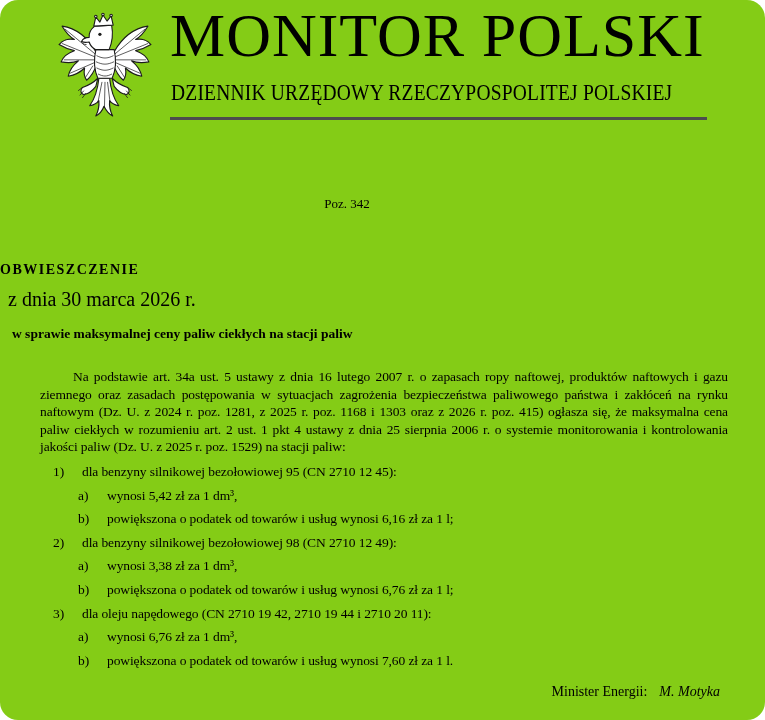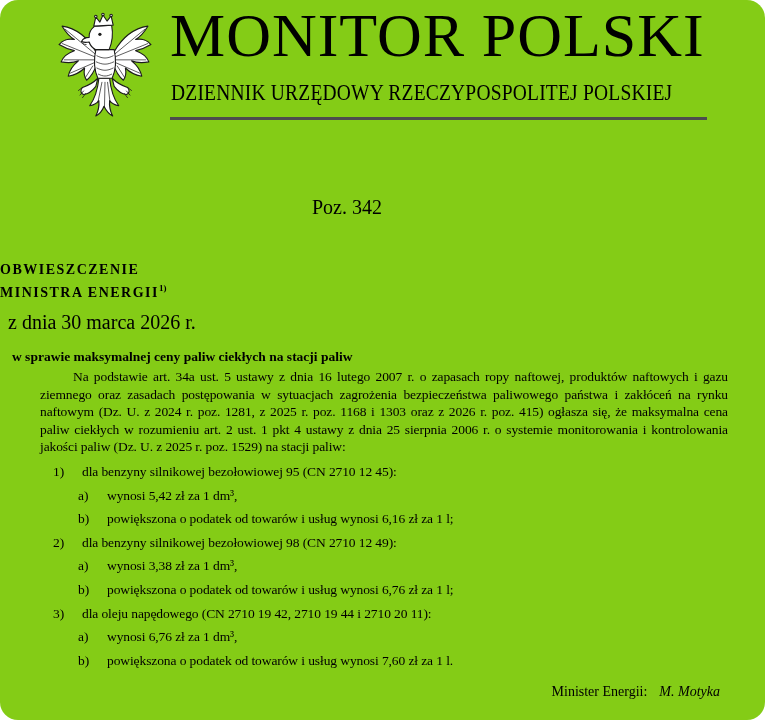--- a/index.html
+++ b/index.html
@@ -23,21 +23,21 @@
     position:absolute; left:171px; top:80px;
     font-size:19.5px; letter-spacing:0.2px; white-space:nowrap;
     transform:scaleY(1.18); transform-origin:left top;
   }
   .mast-rule {
     position:absolute; left:170px; top:117px;
     width:537px; height:3px; background:#4d4d4d;
   }
   
   .dateline { position:absolute; left:0; top:157px; width:765px; text-align:center; font-size:17.5px; }
-  .poz      { position:absolute; left:0; top:196px; width:694px; text-align:center; font-size:20px; }
+  .poz      { position:absolute; left:0; top:196px; width:694px; text-align:center; font-size:13px; }
   
   .act-header { position:absolute; left:0; top:262px; width:654px; text-align:left; }
   .act-type   { font-size:14px; font-weight:bold; letter-spacing:1.5px; }
   .act-issuer { margin-top:5px; font-size:14px; font-weight:bold; letter-spacing:1.5px; }
   .act-issuer sup { font-size:9px; letter-spacing:0; font-weight:bold; }
   .act-date   { margin-top:10px; font-size:20px;padding-left:8px; }
   .act-subject{ margin-top:15px; font-size:13.5px; font-weight:bold;padding-left:12px; }
   
   .doc-body {
     position:absolute; left:40px; top:368px; width:688px;
@@ -93,21 +93,20 @@
     </svg>
     <div class="mast-title">MONITOR POLSKI</div>
     <div class="mast-subtitle">DZIENNIK URZĘDOWY RZECZYPOSPOLITEJ POLSKIEJ</div>
     <div class="mast-rule"></div>
   </div>
 
   <div class="poz">Poz. 342</div>
 
   <div class="act-header">
     <div class="act-type">OBWIESZCZENIE</div>
-    <div class="act-issuer"><span>MINISTRA ENERGII</span><sup>1)</sup></div>
     <div class="act-date">z dnia 30 marca 2026 r.</div>
     <div class="act-subject">w sprawie maksymalnej ceny paliw ciekłych na stacji paliw</div>
   </div>
 
   <div class="doc-body">
     <div>
       <div class="jline indent">Na podstawie art. 34a ust. 5 ustawy z dnia 16 lutego 2007 r. o zapasach ropy naftowej, produktów naftowych i gazu</div>
       <div class="jline">ziemnego oraz zasadach postępowania w sytuacjach zagrożenia bezpieczeństwa paliwowego państwa i zakłóceń na rynku</div>
       <div class="jline">naftowym (Dz. U. z 2024 r. poz. 1281, z 2025 r. poz. 1168 i 1303 oraz z 2026 r. poz. 415) ogłasza się, że maksymalna cena</div>
       <div class="jline">paliw ciekłych w rozumieniu art. 2 ust. 1 pkt 4 ustawy z dnia 25 sierpnia 2006 r. o systemie monitorowania i kontrolowania</div>

